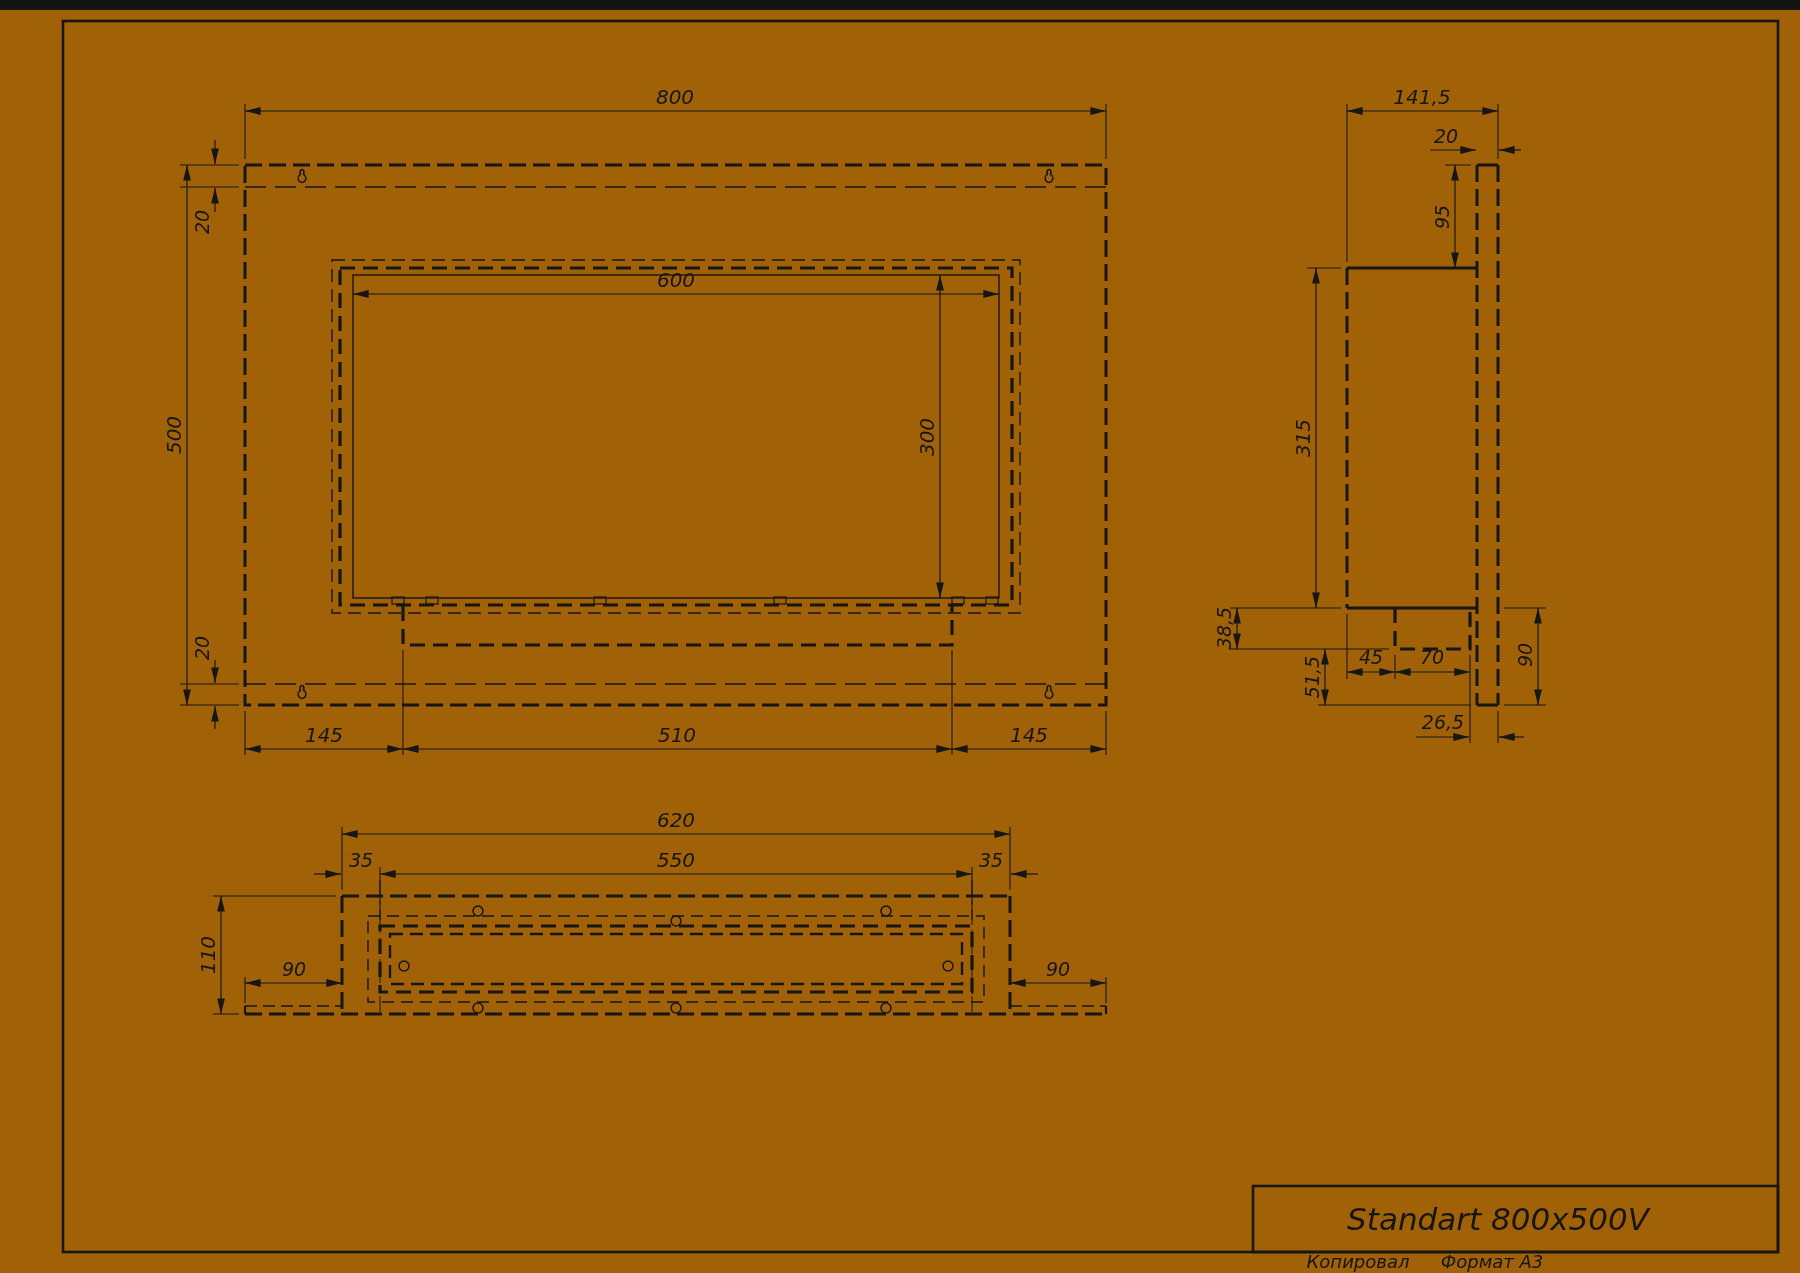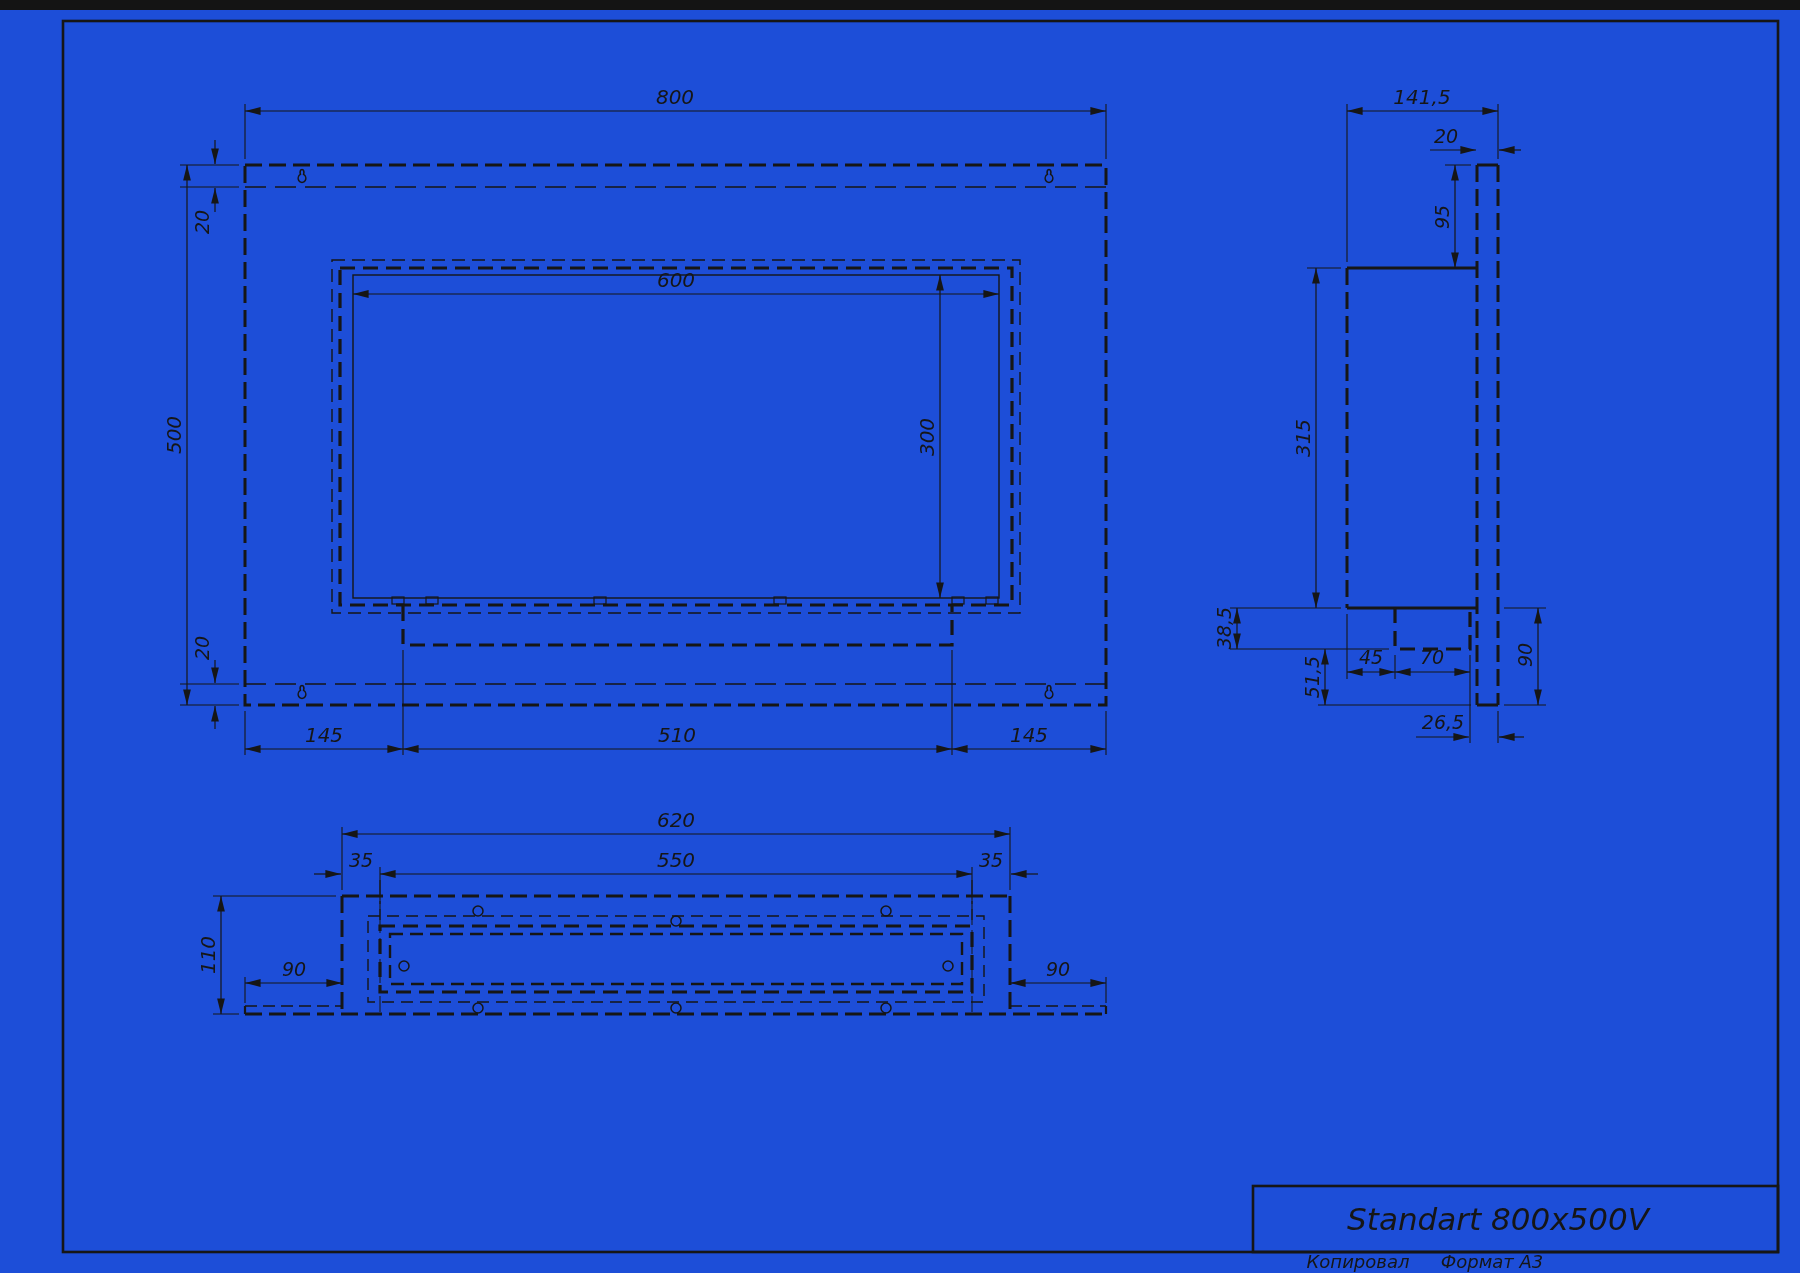--- a/index.html
+++ b/index.html
@@ -1,16 +1,16 @@
 <!DOCTYPE html>
 <html><head>
 <meta charset="utf-8">
 <style>
   html,body{margin:0;padding:0;background:#e8e8e8;}
-  .sheet{position:relative;width:1800px;height:1273px;background:#1d4ed8;font-family:"DejaVu Sans",sans-serif;}
+  .sheet{position:relative;width:1800px;height:1273px;background:#a16207;font-family:"DejaVu Sans",sans-serif;}
   svg{display:block;}
   text{fill:#161616;font-family:"DejaVu Sans",sans-serif;font-style:italic;}
   .dim{font-size:20px;}
   .dim-s{font-size:19px;}
   .title-text{font-size:31px;}
   .footer-text{font-size:18px;}
 </style>
 </head>
 <body>
 

